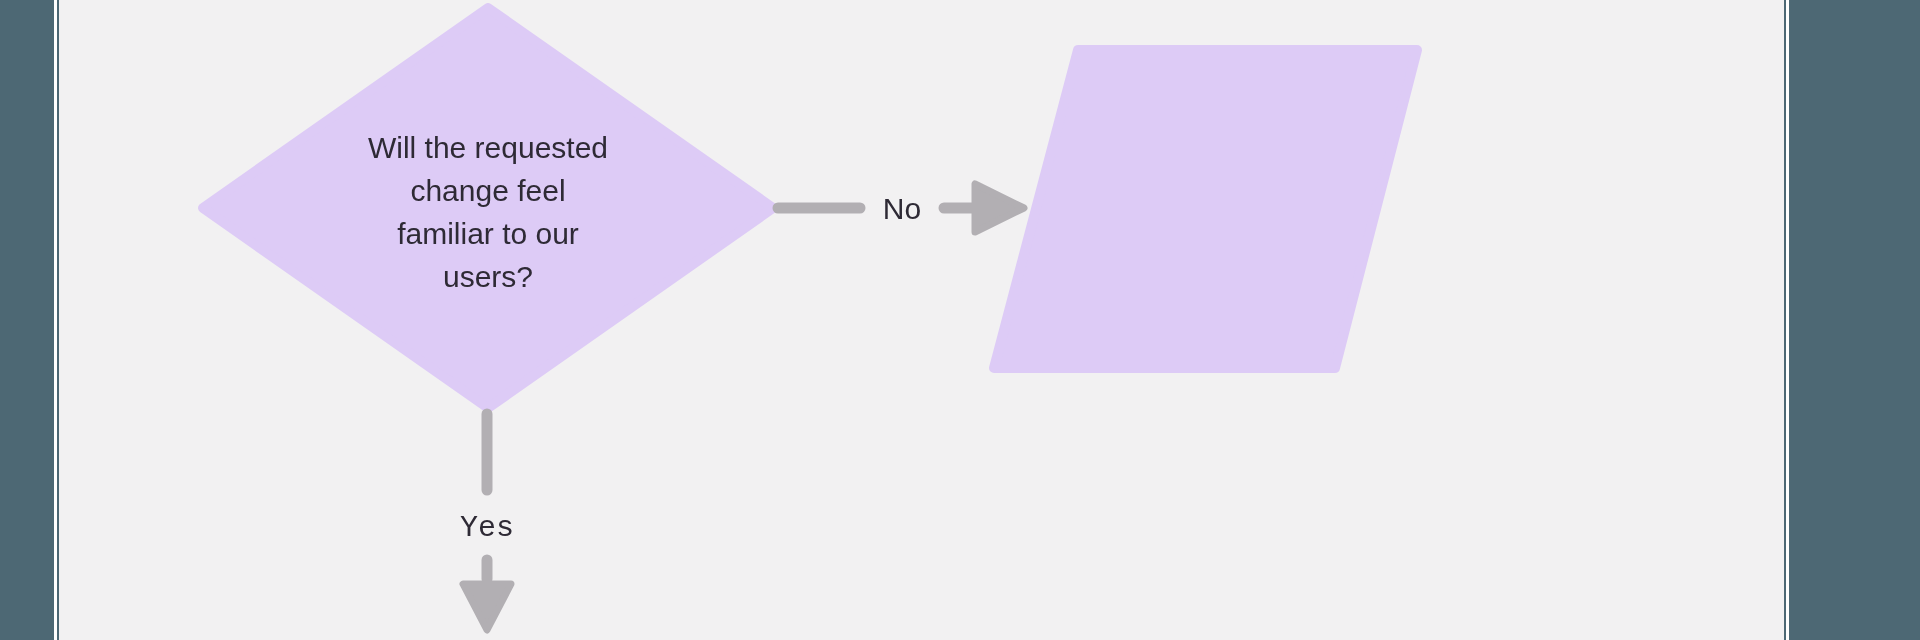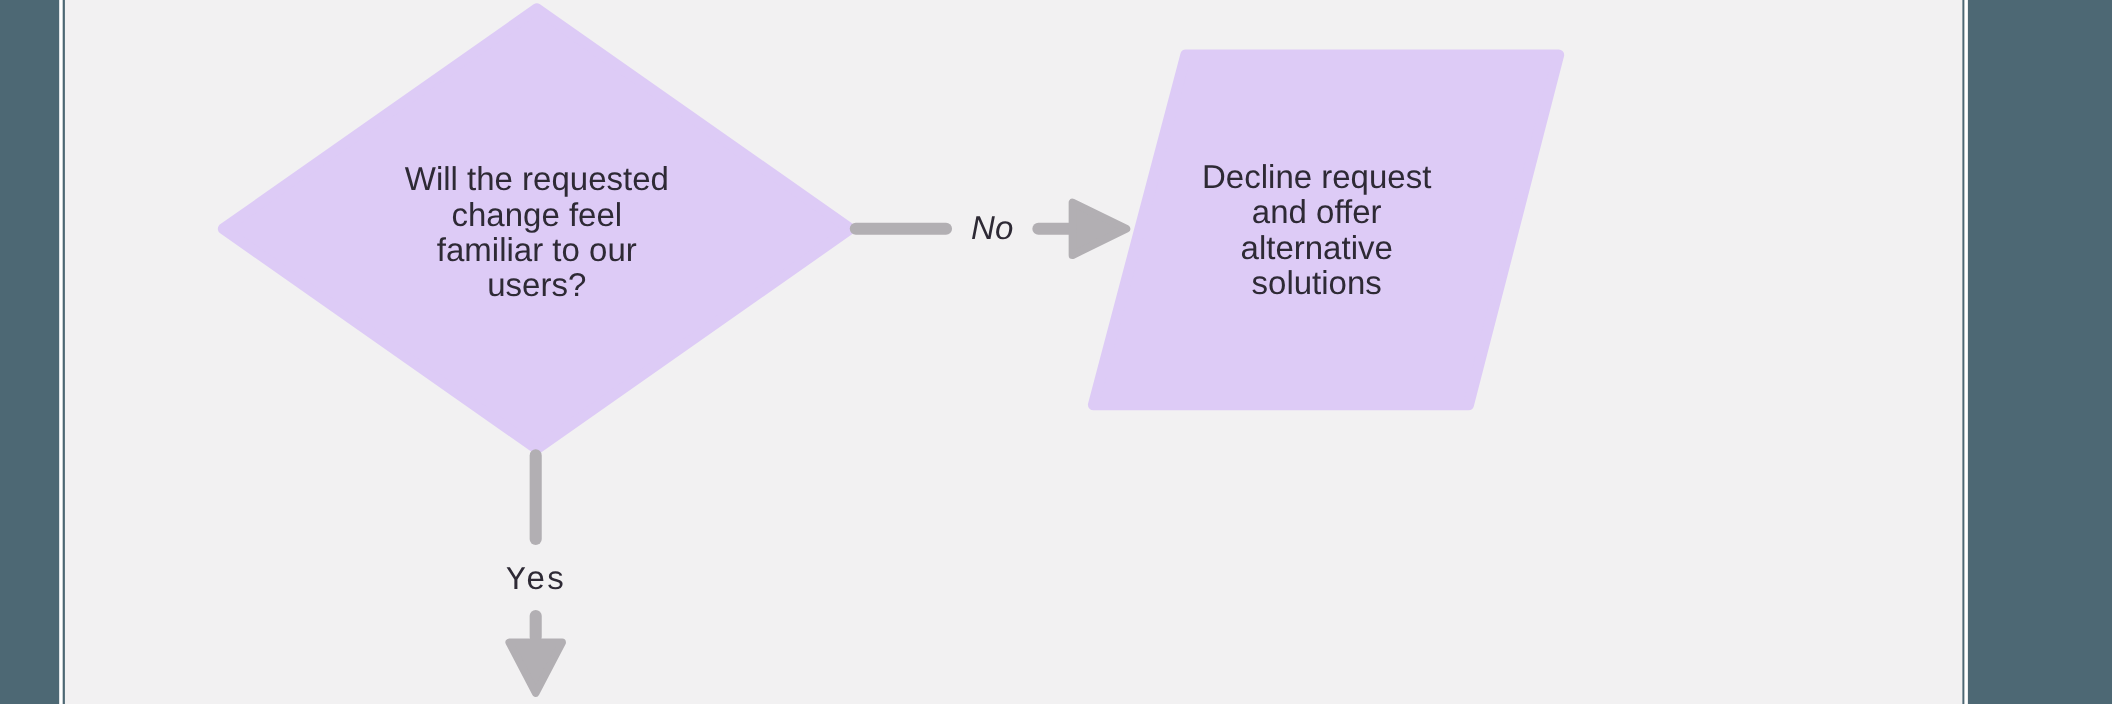--- a/index.html
+++ b/index.html
@@ -69,21 +69,21 @@
     stroke: var(--connector, #b2afb3);
     stroke-width: 7;
     stroke-linejoin: round;
   }
 
   .flow-label {
     position: absolute;
     transform: translate(-50%, -50%);
     color: var(--text, #2e2a35);
     font-size: 30px;
-    line-height: 32px;
+    line-height: 43px;
     text-align: center;
     white-space: pre-line;
     pointer-events: none;
   }
 </style>
 </head>
 <body>
 
 <div class="screen">
 
@@ -107,22 +107,18 @@
     <line class="connector-line" x1="487" y1="414" x2="487" y2="490"></line>
     <line class="connector-line" x1="487" y1="560" x2="487" y2="579"></line>
     <polygon class="connector-head" points="463,584 511,584 487,630"></polygon>
   </svg>
 
   <div class="flow-label" style="left:488px; top:212px; width:360px;">Will the requested
 change feel
 familiar to our
 users?</div>
 
-  <div class="flow-label" style="left:1197px; top:210px; width:340px;">Decline request
-and offer
-alternative
-solutions</div>
 
-  <div class="flow-label" style="left:902px; top:208px;font-style:italic;">No</div>
+  <div class="flow-label" style="left:902px; top:208px;">No</div>
 
   <div class="flow-label" style="left:487px; top:528px;font-family:Liberation Mono, monospace;">Yes</div>
 
 </div>
 
 </body></html>

